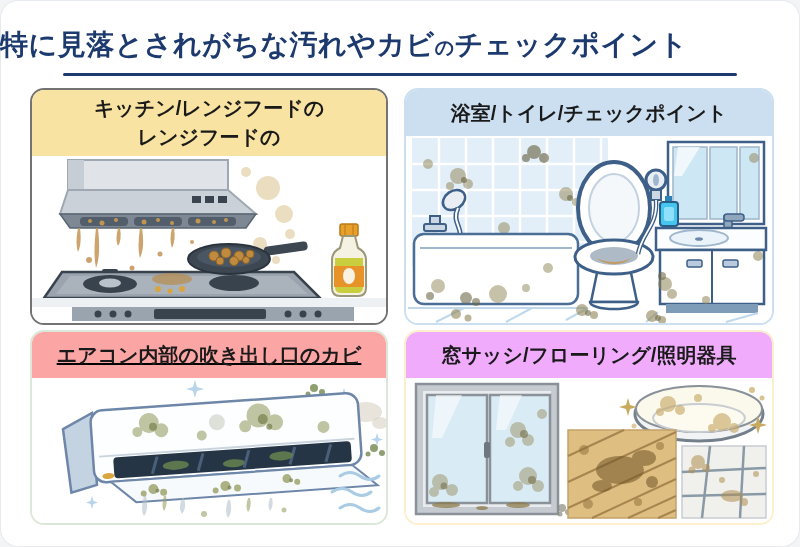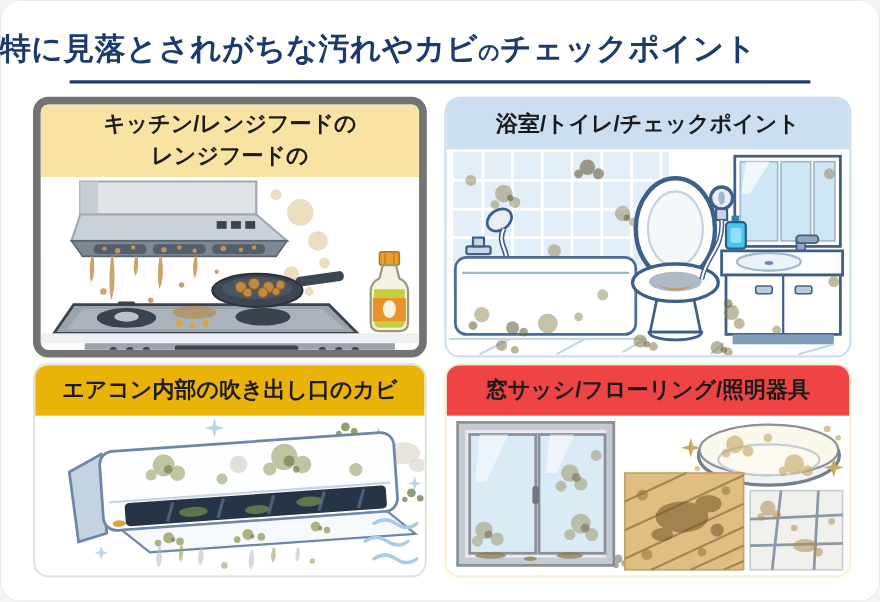--- a/index.html
+++ b/index.html
@@ -17,34 +17,34 @@
   }
   .title .small-no { font-size:19px; }
   .title-underline {
     width:674px; height:3px; background:#1d3a6e; margin:9px auto 0 auto; border-radius:2px;
   }
   .panel { position:absolute; background:#ffffff; border-radius:14px; overflow:hidden; }
   .panel-header { width:100%; display:flex; flex-direction:column; justify-content:center; align-items:center; }
   .panel-header .hl { color:#1a1a1a; font-weight:bold; font-size:20px; line-height:29px; white-space:nowrap; }
   .panel-body { position:relative; background:#ffffff; }
 
-  .panel-kitchen { left:30px; top:88px; width:358px; height:237px; border:7px solid #737373; }
+  .panel-kitchen { left:30px; top:88px; width:358px; height:237px; border:2px solid #737373; }
   .panel-kitchen .panel-header { height:66px; background:#f8e3a2; }
   .panel-kitchen .panel-body { height:167px; }
 
   .panel-bathroom { left:404px; top:88px; width:370px; height:237px; border:2px solid #cbdff0; }
   .panel-bathroom .panel-header { height:46px; background:#cbdff0; }
   .panel-bathroom .panel-body { height:187px; }
 
   .panel-aircon { left:30px; top:330px; width:358px; height:195px; border:2px solid #dde7d9; }
-  .panel-aircon .panel-header { height:46px; background:#eab308; }
+  .panel-aircon .panel-header { height:46px; background:#fca5a5;text-decoration:underline; }
   .panel-aircon .panel-body { height:145px; }
 
   .panel-window { left:404px; top:330px; width:370px; height:195px; border:2px solid #fbefce; }
-  .panel-window .panel-header { height:46px; background:#ef4444; }
+  .panel-window .panel-header { height:46px; background:#f0abfc; }
   .panel-window .panel-body { height:145px; }
 
   svg { display:block; }
 </style>
 </head>
 <body>
 
 <div class="card">
 
   <div class="title-wrap">

